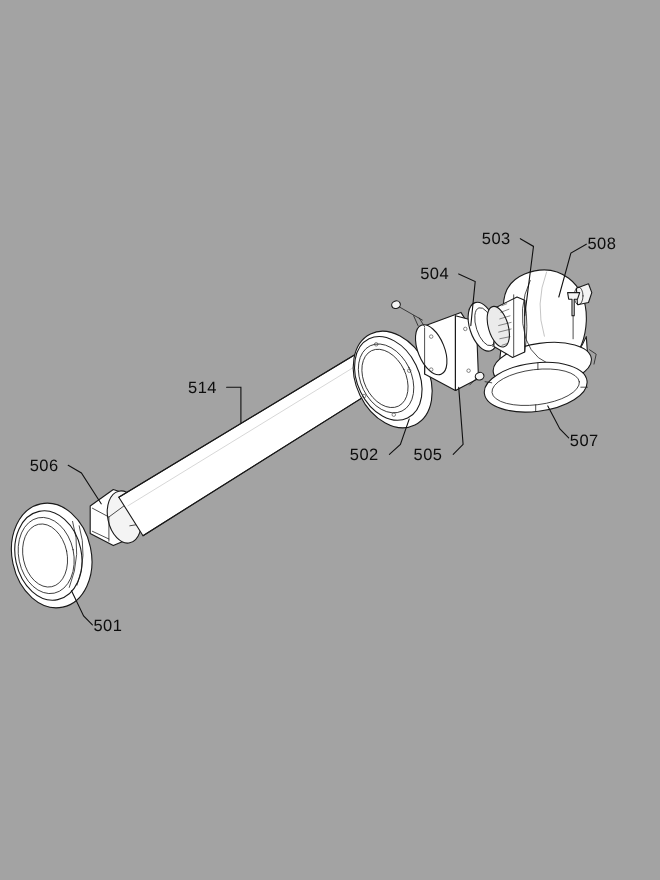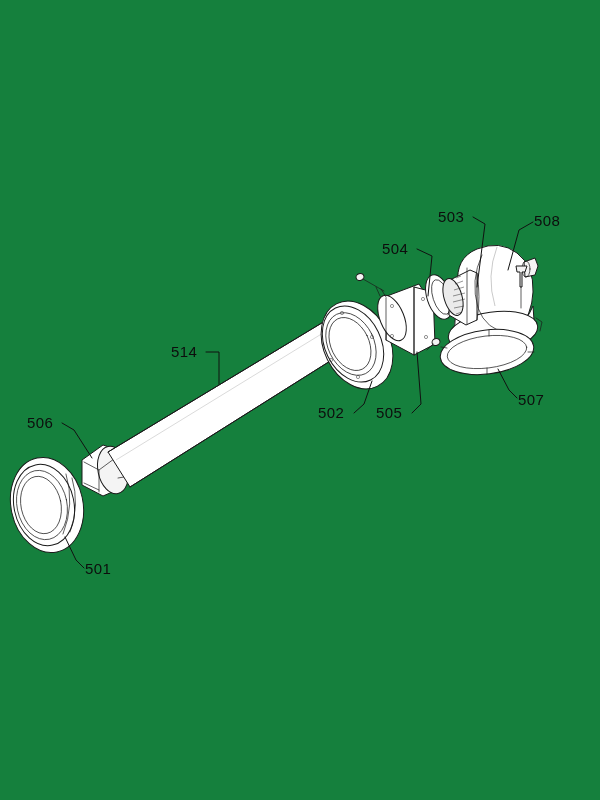--- a/index.html
+++ b/index.html
@@ -13,21 +13,21 @@
     position: relative;
     overflow: hidden;
     font-family: "Liberation Sans", sans-serif;
   }
   #figure-root {
     position: absolute;
     left: 0;
     top: 0;
     width: 600px;
     height: 800px;
-    background: #15803d;
+    background: #a3a3a3;
     text-decoration: underline;
   }
   svg.drawing {
     display: block;
     width: 600px;
     height: 800px;
   }
   .ln {
     fill: none;
     stroke: #1a1a1a;

